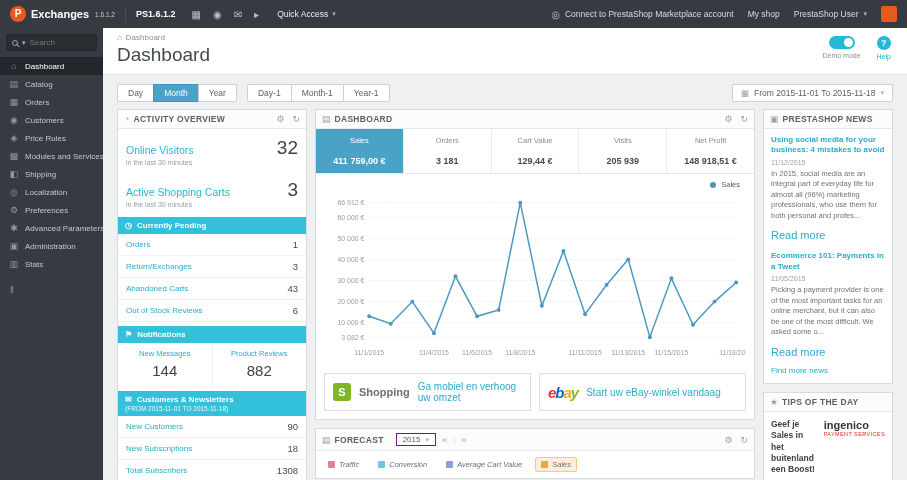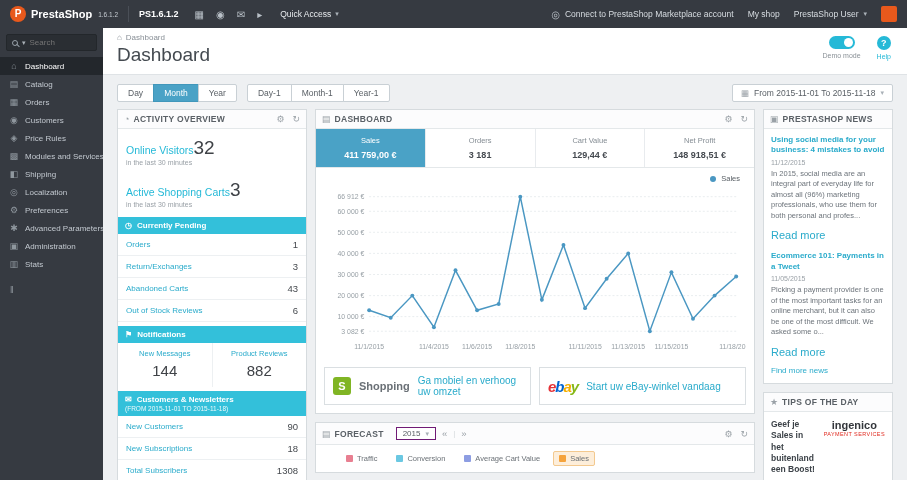--- a/index.html
+++ b/index.html
@@ -84,21 +84,21 @@
   .col-right { width:130px; flex:none; }
 
   .panel { background:#fff; border:1px solid #d6dbde; margin-bottom:8px; }
   .panel-hd { display:flex; align-items:center; gap:4px; padding:4px 6px;
     border-bottom:1px solid #e4e8ea; background:#fcfcfd; }
   .panel-title { font-size:8.5px; font-weight:bold; color:#5a6066; letter-spacing:.3px; }
   .sp { flex:1; }
   .hd-ic { color:#9aa1a7; font-size:9px; cursor:pointer; margin-left:4px; }
 
   
-  .metric { padding:8px 8px 0; display:flex; align-items:baseline; }
+  .metric { padding:8px 8px 0; display:flex; align-items:baseline; justify-content:space-between; }
   .metric .lbl { color:#25b9d7; font-size:10.5px; cursor:pointer; }
   .metric .val { font-size:19px; color:#3f4247; font-weight:400; }
   .metric-sub { font-size:7px; color:#9aa1a7; padding:0 8px 5px; }
   .banner { background:#33c0da; color:#fff; font-size:8px; font-weight:bold;
     padding:4px 7px; margin-top:4px; }
   .banner .b-row { display:flex; gap:5px; align-items:center; }
   .banner .b-sub { font-weight:normal; font-size:6.5px; opacity:.9; margin-top:1px; }
   .srow { display:flex; justify-content:space-between; align-items:center;
     padding:5px 8px; border-bottom:1px solid #edf0f2; }
   .srow .s-lbl { color:#2aabcb; font-size:8px; cursor:pointer; }
@@ -108,69 +108,69 @@
   .notif .cell:first-child { border-right:1px solid #edf0f2; }
   .cell .c-lbl { font-size:7.5px; color:#2aabcb; display:block; }
   .cell .c-val { font-size:15px; color:#3f4247; margin-top:4px; font-weight:400; }
 
   
   .kpis { display:flex; border-bottom:1px solid #e4e8ea; }
   .kpi { flex:1; padding:7px 3px; border-right:1px solid #e8ebee; text-align:center;
     cursor:pointer; background:#fff; min-width:0; }
   .kpi:last-child { border-right:0; }
   .kpi .t { font-size:7.5px; color:#858d94; white-space:nowrap; overflow:hidden; }
-  .kpi .v { font-size:9px; color:#454a50; margin-top:5px; font-weight:bold; white-space:nowrap; }
+  .kpi .v { font-size:9px; color:#454a50; margin-top:11px; font-weight:bold; white-space:nowrap; }
   .kpi.sel { background:#4aa2c6; }
   .kpi.sel .t, .kpi.sel .v { color:#fff; }
   .chart-wrap { padding:6px 8px 0; }
   .chart-legend { text-align:right; font-size:7.5px; color:#5a6066; padding-right:6px; }
   .legend-dot { display:inline-block; width:6px; height:6px; border-radius:50%;
     margin-right:3px; vertical-align:middle; background:#4a97c2; }
   .promos { display:flex; gap:8px; margin:8px; }
   .promo { flex:1; border:1px solid #dadfe2; display:flex; align-items:center; gap:8px;
     padding:7px 8px; background:#fff; min-width:0; }
   .sg-logo { width:18px; height:18px; background:#80b524; border-radius:3px; color:#fff;
     font-weight:bold; font-size:11px; text-align:center; line-height:18px; flex:none; }
   .sg-name { font-size:11px; color:#6a7076; font-weight:bold; }
   .promo .p-link { font-size:10px; color:#2aabcb; cursor:pointer; }
   .ebay-logo { font-size:15px; font-weight:bold; font-style:italic; letter-spacing:-1px; flex:none; }
 
   
   .year-box { border:1px solid #701a75; padding:1px 6px; font-size:8px; color:#5a6066;
     display:flex; gap:5px; align-items:center; cursor:pointer; background:#fff; }
   .nav-arrow { color:#9aa1a7; font-size:9.5px; cursor:pointer; padding:0 2px; }
   .nav-sep { color:#d4d9dc; font-size:8px; }
-  .fc-legend { display:flex; gap:7px; padding:6px 24px; align-items:center; }
+  .fc-legend { display:flex; gap:7px; padding:6px 6px; align-items:center;font-style:italic; }
   .fc-item { display:flex; align-items:center; gap:4px; font-size:7.5px; color:#6a7076;
     padding:2px 5px; border:1px solid transparent; border-radius:2px; cursor:pointer;
     white-space:nowrap; }
   .fc-item .sq { width:7px; height:7px; border-radius:1px; background:#ccc; }
   .fc-item.sel { background:#fdeeda; border-color:#f3c98f; }
 
   
   .news-item { padding:6px 7px 4px; }
   .news-title { font-size:8px; color:#2aabcb; font-weight:bold; line-height:1.3; cursor:pointer; }
   .news-date { font-size:7px; color:#9aa1a7; margin:3px 0; }
   .news-xc { font-size:7.5px; color:#6d747b; line-height:1.4; }
   .read-more { font-size:11px; color:#2aabcb; margin-top:8px; cursor:pointer; }
   .more-news { display:block; font-size:8px; color:#2aabcb; padding:4px 7px 8px; cursor:pointer; }
   .tips-head { display:flex; gap:6px; padding:7px 7px 4px; }
   .tips-title { font-size:8.5px; font-weight:bold; color:#3c4248; flex:1; line-height:1.35; }
-  .ing { text-align:center; flex:none; }
+  .ing { text-align:left; flex:none; }
   .ing-name { font-size:11px; font-weight:bold; color:#33363b; }
   .ing-sub { font-size:5.5px; color:#e02b20; letter-spacing:.4px; }
   .tips-body { font-size:7.5px; color:#6d747b; padding:2px 7px 8px; line-height:1.4; }
 </style>
 </head>
 <body>
 
 <div class="topbar">
   <div class="brand">
     <div class="logo-circle">P</div>
-    <span class="brand-name">PrestaShop</span>
+    <span class="brand-name">Exchanges</span>
     <span class="brand-ver">1.6.1.2</span>
   </div>
   <div class="tb-divider"></div>
   <span class="shop-tag">PS1.6.1.2</span>
   <div class="tb-icons">
     <span class="tb-ic">▦</span>
     <span class="tb-ic">◉</span>
     <span class="tb-ic">✉</span>
     <span class="tb-ic">▸</span>
   </div>
@@ -397,20 +397,24 @@
               <div class="t">Sales</div>
               <div class="v">411 759,00 €</div>
             </div>
             <div class="kpi">
               <div class="t">Orders</div>
               <div class="v">3 181</div>
             </div>
             <div class="kpi">
               <div class="t">Cart Value</div>
               <div class="v">129,44 €</div>
+            </div>
+            <div class="kpi">
+              <div class="t">Visits</div>
+              <div class="v">205 939</div>
             </div>
             <div class="kpi">
               <div class="t">Net Profit</div>
               <div class="v">148 918,51 €</div>
             </div>
           </div>
 
           <div class="chart-wrap">
             <div class="chart-legend">
               <span class="legend-dot" id="legend-dot" style="background: rgb(74, 151, 194);"></span>

